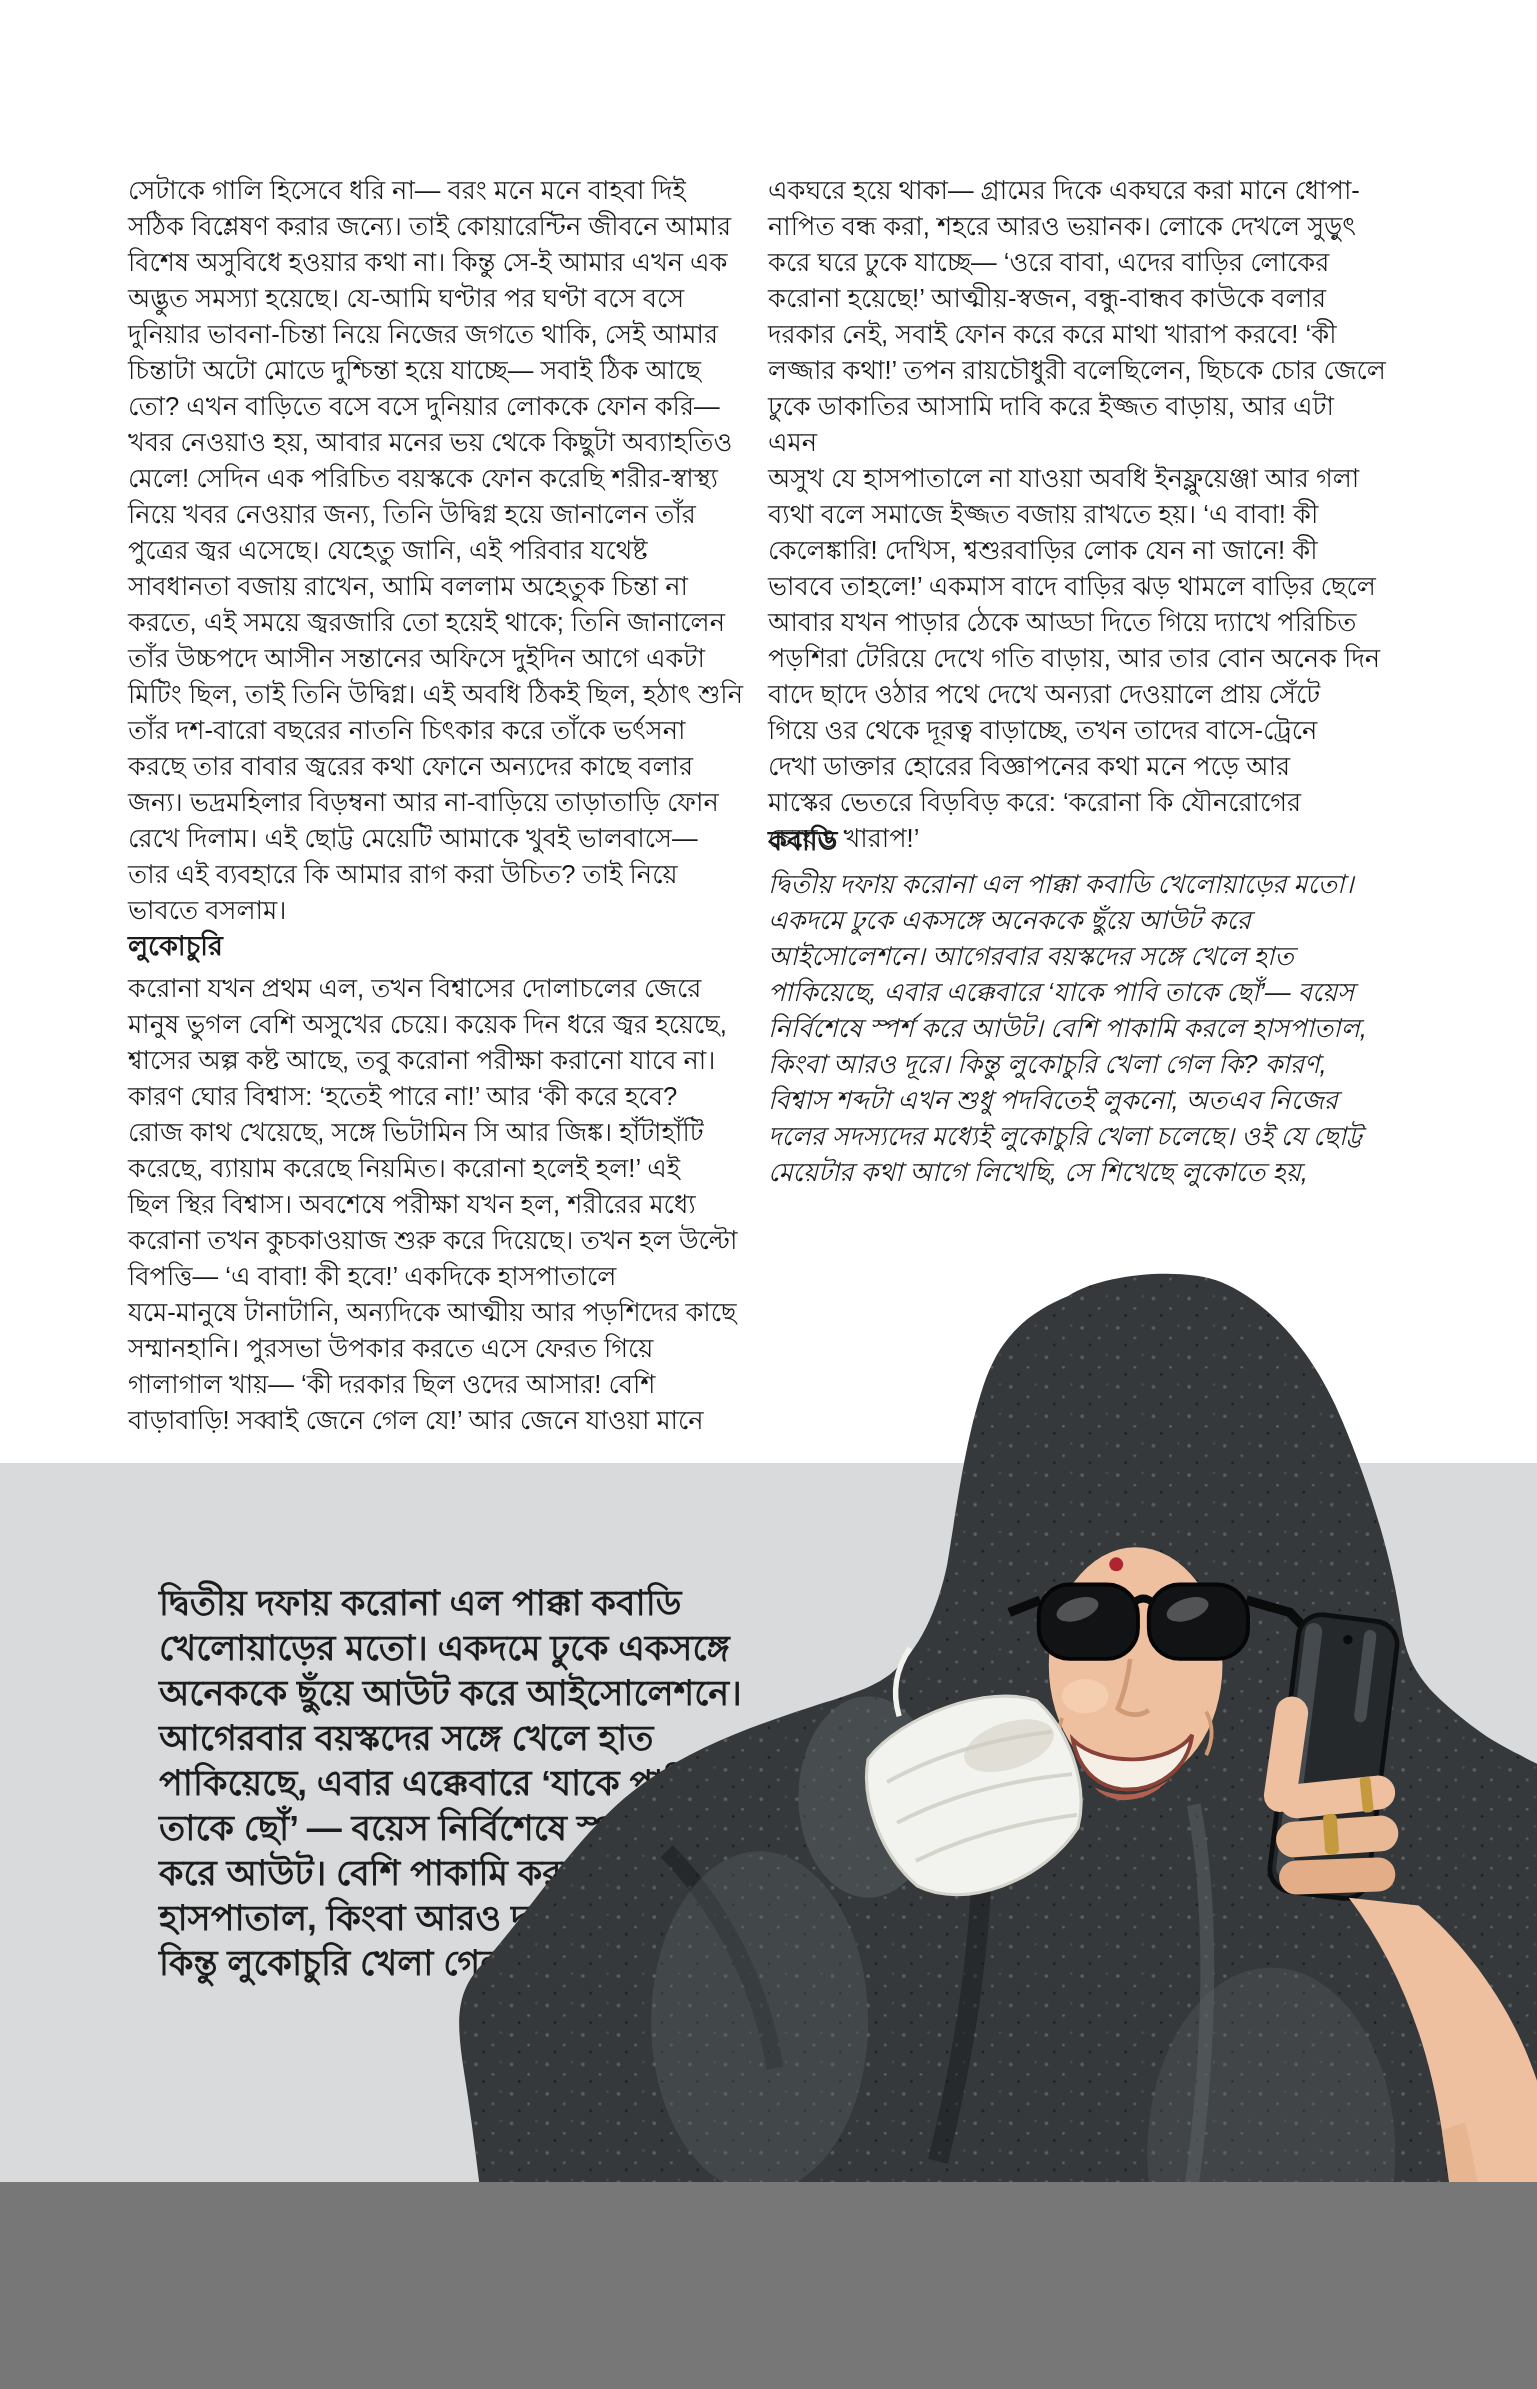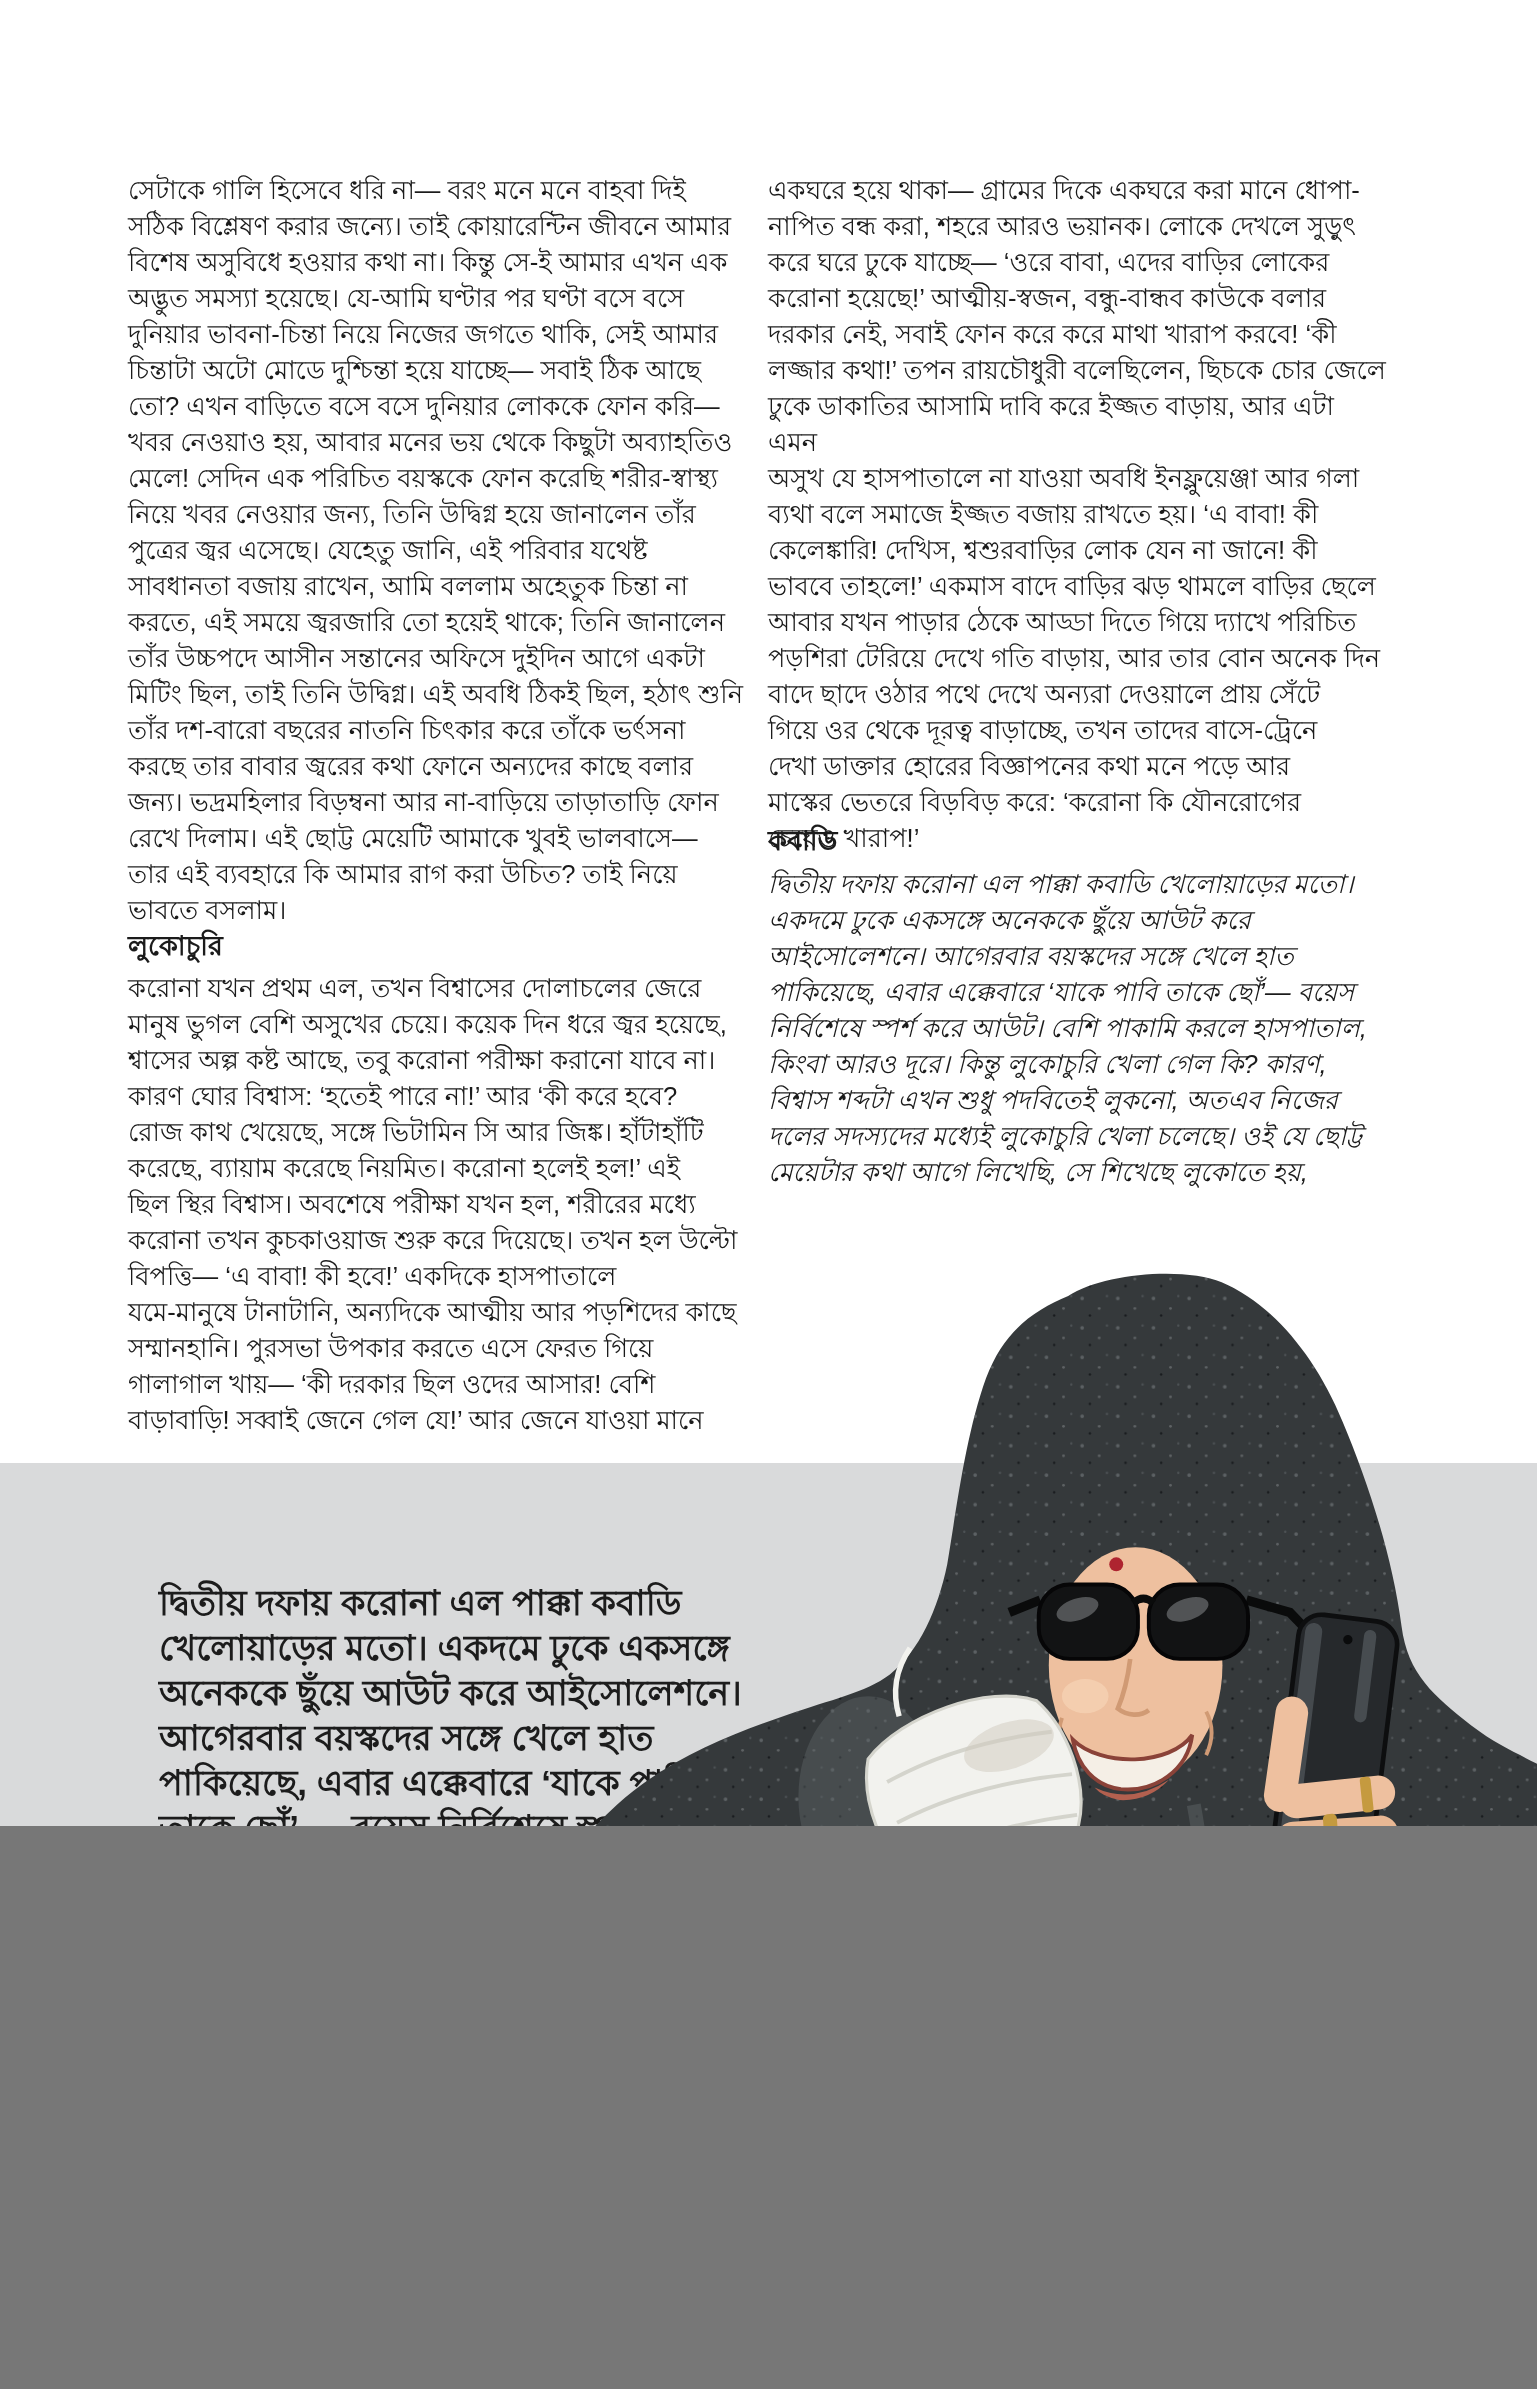--- a/index.html
+++ b/index.html
@@ -1,17 +1,17 @@
 <!DOCTYPE html>
 <html style="--page-bg: #ffffff; --band: #d9dadb; --ink: #1b1b1b; --quote-ink: #1c1c1c; --footer-ink: #ffffff; --fabric: #35393b; --fabric-dark: #16191b; --fabric-light: #5d6366; --skin: #eec09f; --skin-shadow: #d09a74; --skin-deep: #e3ad87; --lens: #121314; --lens-glare: #8f9496; --mask: #f2f2ee; --mask-shadow: #d4d4cc; --teeth: #f5efe6; --lip: #b2604f; --lip-line: #8a4238; --bindi: #ae2430; --phone: #26292c; --phone-edge: #4d5357; --gold: #c59a3f; --gold-dark: #8a6a24; --orange: #c2572e;font-size:12.4px"><head>
 <meta charset="utf-8">
 <style>
   html,body{margin:0;padding:0;background:#777;}
   .page{
-    position:relative;width:1538px;height:1826px;
+    position:relative;width:1538px;height:2182px;
     background:var(--page-bg,#ffffff);
     font-family:"Liberation Sans","DejaVu Sans",sans-serif;
     overflow:hidden;
   }
   .gray-band{position:absolute;left:0;top:1463px;width:1538px;height:926px;background:var(--band,#d9dadb);}
   .body-text{
     position:absolute;width:620px;font-size:25.6px;line-height:36px;
     color:var(--ink,#1b1b1b);white-space:pre-line;letter-spacing:0;
   }
   .col-left{left:128px;}

